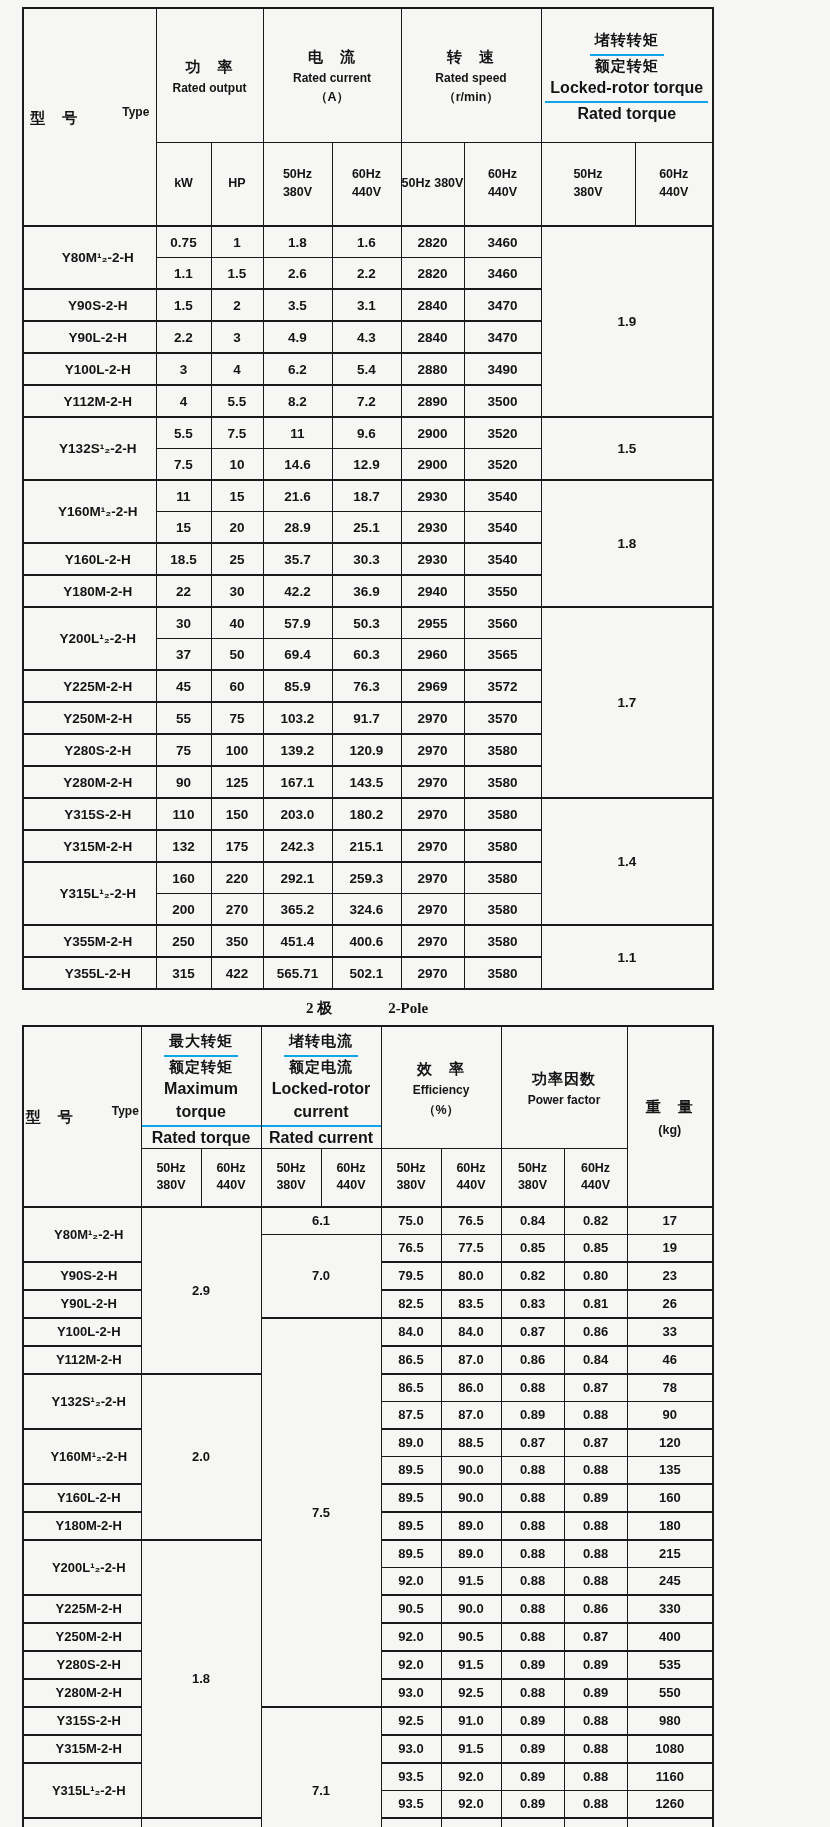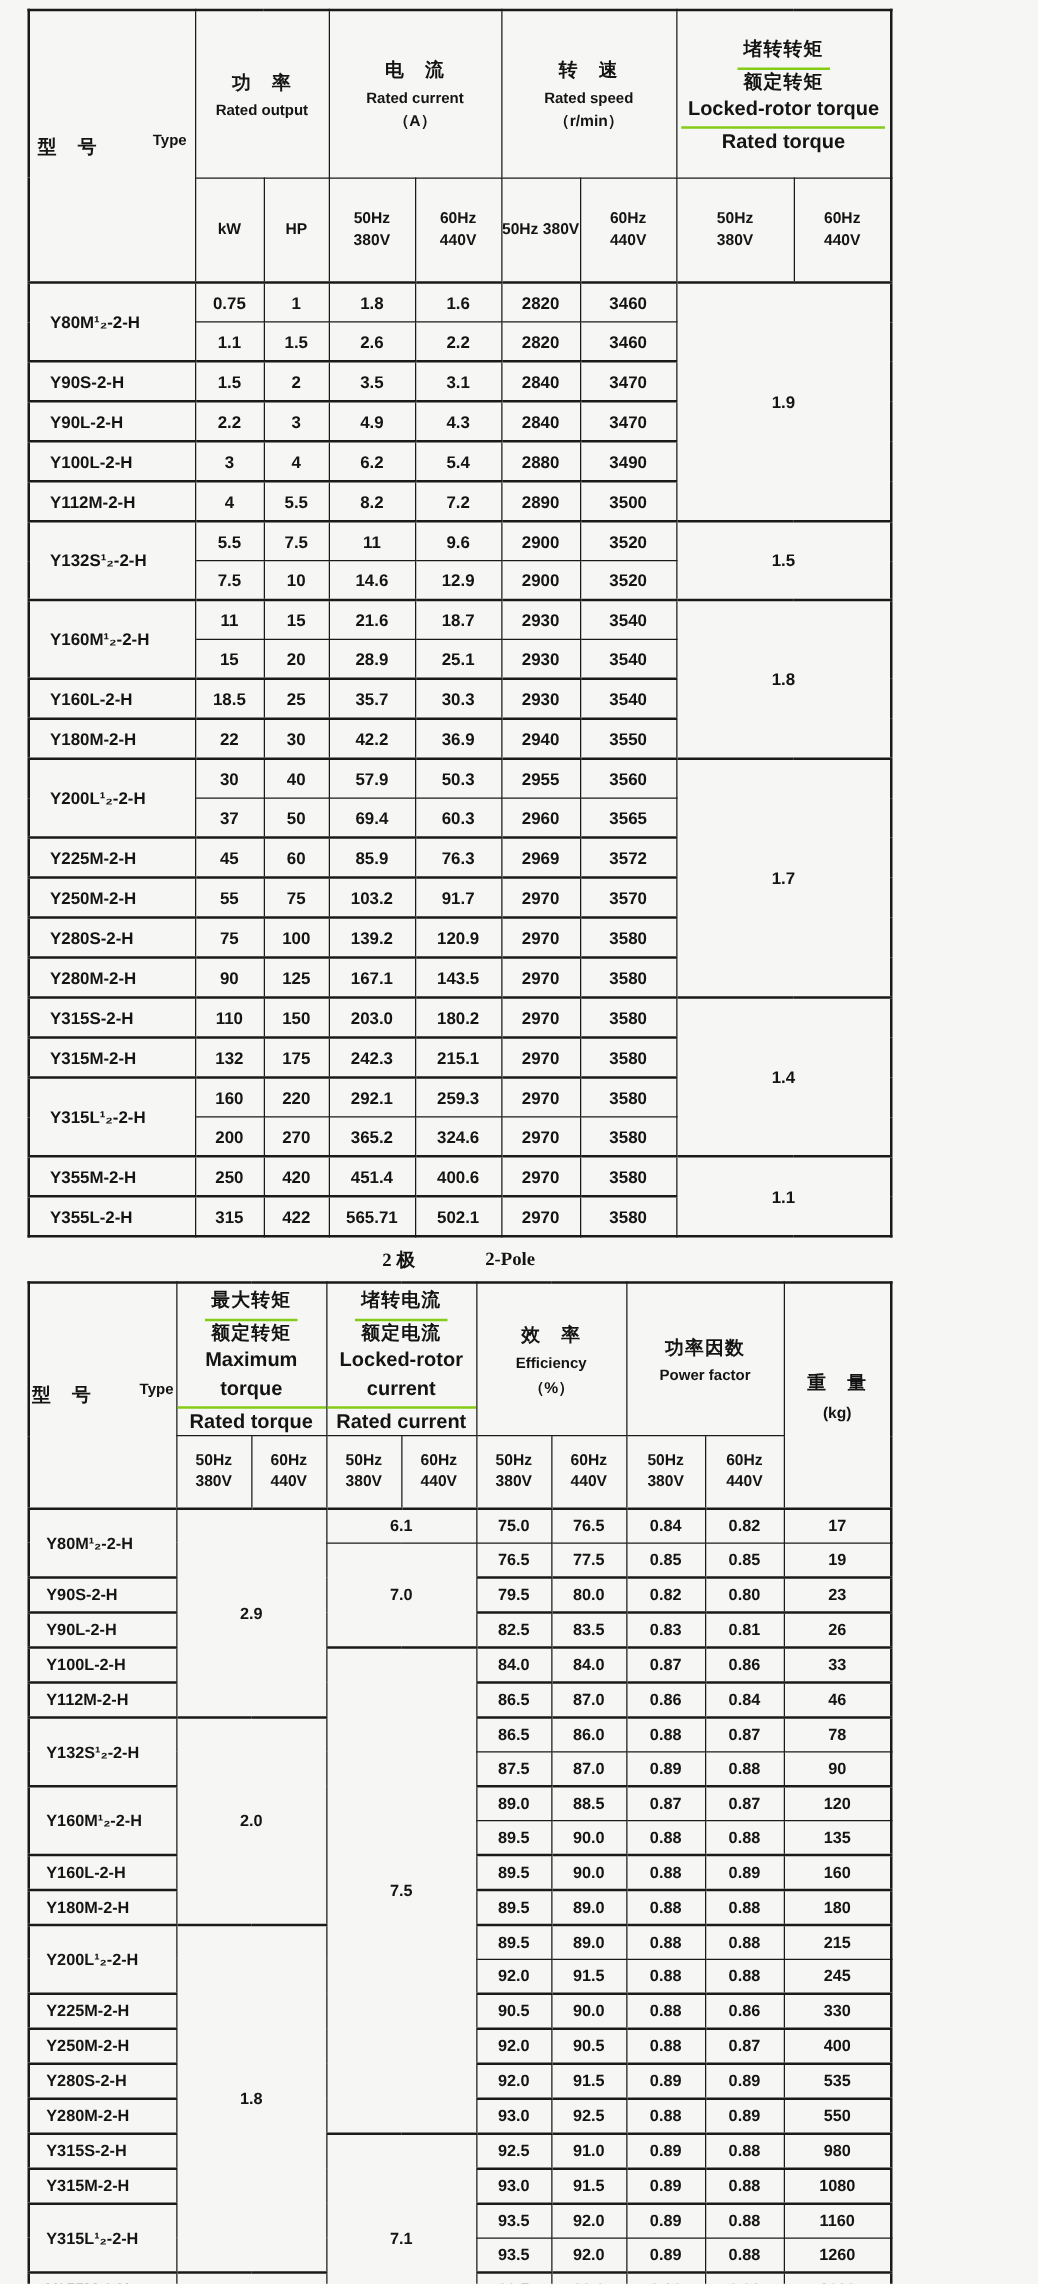--- a/index.html
+++ b/index.html
@@ -16,28 +16,28 @@
   #t2{margin-top:0;}
   
   #t1 tr.h1{height:134px;} #t1 tr.h2{height:84px;}
   #t2 tr.h1{height:116px;} #t2 tr.h2{height:58px;}
   thead tr.h2 th{border-bottom-width:2px;}
   .zh{font-size:15px;letter-spacing:1px;line-height:1.8;}
   .en{font-size:12px;line-height:1.45;}
   .en.small{font-size:16px;}
   .unit{font-size:12.5px;line-height:1.6;}
   .line{line-height:1.35;}
-  .bar{display:inline-block;border-bottom:2px solid #84cc16;padding:0 5px 1px 5px;}
+  .bar{display:inline-block;border-bottom:2px solid #0ea5e9;padding:0 5px 1px 5px;}
   .sub{font-size:12.5px;line-height:1.4;}
   .typewrap{display:flex;justify-content:center;gap:44px;height:100%;}
   #t2 .typewrap{gap:38px;}
   
   #t1 td{height:30px;font-size:13.5px;}
   #t2 td{height:26px;font-size:13px;}
-  td.type{text-align:left;padding-left:16px;}
+  td.type{text-align:center;padding-left:16px;}
   #t2 td.type{padding-left:13px;}
   td.group{font-size:14px;margin-top:29px;}
   tr.gs td{border-top-width:2px;}
   
   .caption{
     width:690px;height:30px;margin:3px 0 2px 0;
     display:flex;align-items:center;justify-content:center;gap:56px;
     font-size:15px;font-weight:700;font-family:Liberation Serif, serif;
   }
 </style>
@@ -308,21 +308,21 @@
           <td class="num">200</td>
           <td class="num">270</td>
           <td class="num">365.2</td>
           <td class="num">324.6</td>
           <td class="num">2970</td>
           <td class="num">3580</td>
         </tr>
         <tr class="gs">
           <td class="type">Y355M-2-H</td>
           <td class="num">250</td>
-          <td class="num">420</td>
+          <td class="num">350</td>
           <td class="num">451.4</td>
           <td class="num">400.6</td>
           <td class="num">2970</td>
           <td class="num">3580</td>
           <td rowspan="2" colspan="2" class="group">1.1</td>
         </tr>
         <tr class="gs">
           <td class="type">Y355L-2-H</td>
           <td class="num">315</td>
           <td class="num">422</td>

